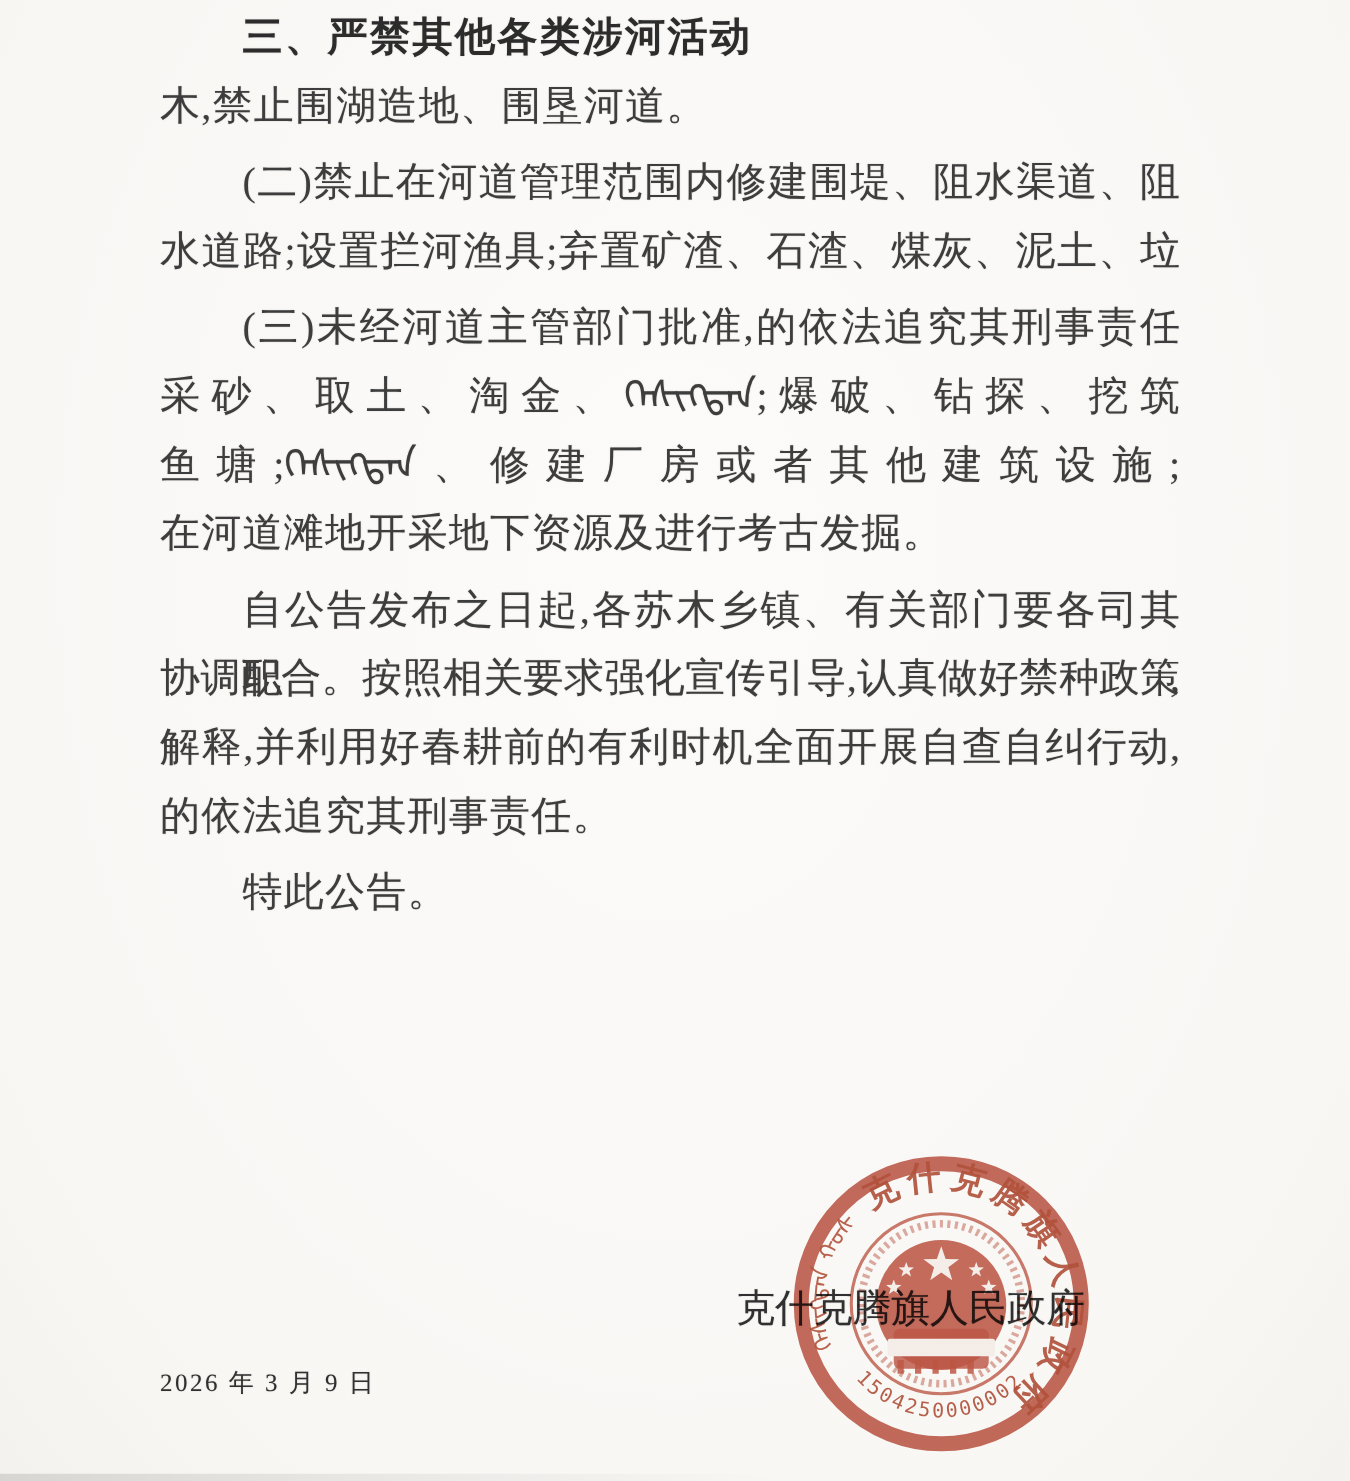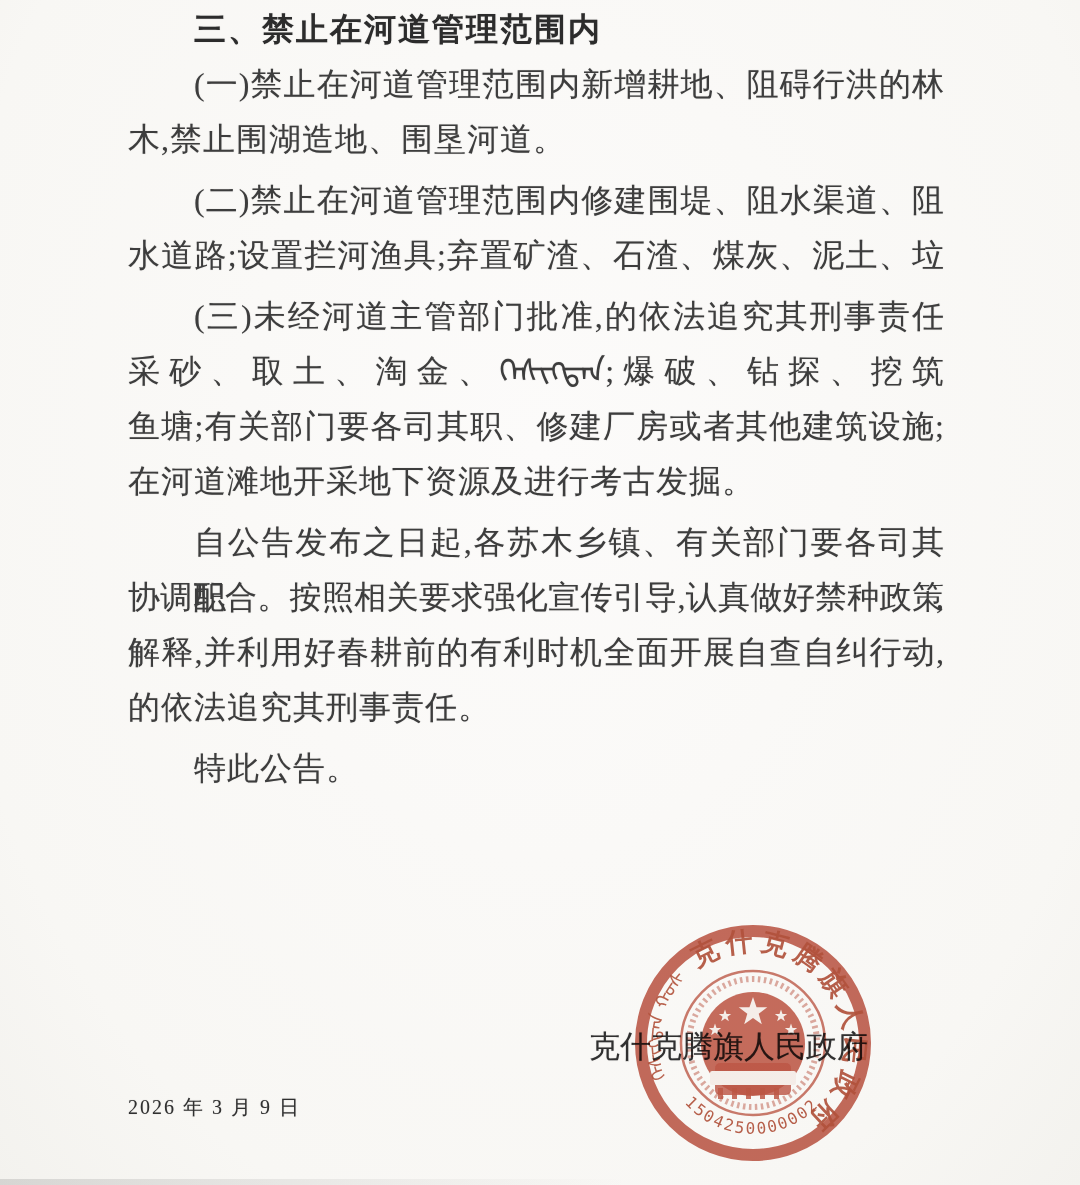--- a/index.html
+++ b/index.html
@@ -64,28 +64,27 @@
     position:absolute;left:0;bottom:0;height:6px;width:58%;
     background:linear-gradient(to right, rgba(140,140,140,.28), rgba(140,140,140,0));
   }
 </style>
 </head>
 <body>
 
 <div class="page">
 
   <div class="doc-body">
-    <div class="line heading indent">三、禁止在河道管理范围内</div>
-    <div class="line indent justify">(一)禁止在河道管理范围内新增耕地、阻碍行洪的林</div>
+    <div class="line heading indent">三、严禁其他各类涉河活动</div>
     <div class="line">木,禁止围湖造地、围垦河道。</div>
     <div class="line indent justify pgap">(二)禁止在河道管理范围内修建围堤、阻水渠道、阻</div>
     <div class="line justify">水道路;设置拦河渔具;弃置矿渣、石渣、煤灰、泥土、垃</div>
     <div class="line indent justify pgap">(三)未经河道主管部门批准,的依法追究其刑事责任</div>
     <div class="line justify">采砂、取土、淘金、ᠬᠡᠰᠢᠭᠲᠡᠨ;爆破、钻探、挖筑</div>
-    <div class="line justify">鱼塘;有关部门要各司其职、修建厂房或者其他建筑设施;</div>
+    <div class="line justify">鱼塘;ᠬᠡᠰᠢᠭᠲᠡᠨ、修建厂房或者其他建筑设施;</div>
     <div class="line">在河道滩地开采地下资源及进行考古发掘。</div>
     <div class="line indent justify pgap">自公告发布之日起,各苏木乡镇、有关部门要各司其职,</div>
     <div class="line justify">协调配合。按照相关要求强化宣传引导,认真做好禁种政策</div>
     <div class="line justify">解释,并利用好春耕前的有利时机全面开展自查自纠行动,</div>
     <div class="line">的依法追究其刑事责任。</div>
     <div class="line indent pgap">特此公告。</div>
   </div>
 
   <div class="sig-name">克什克腾旗人民政府</div>
   <div class="sig-date">2026 年 3 月 9 日</div>

